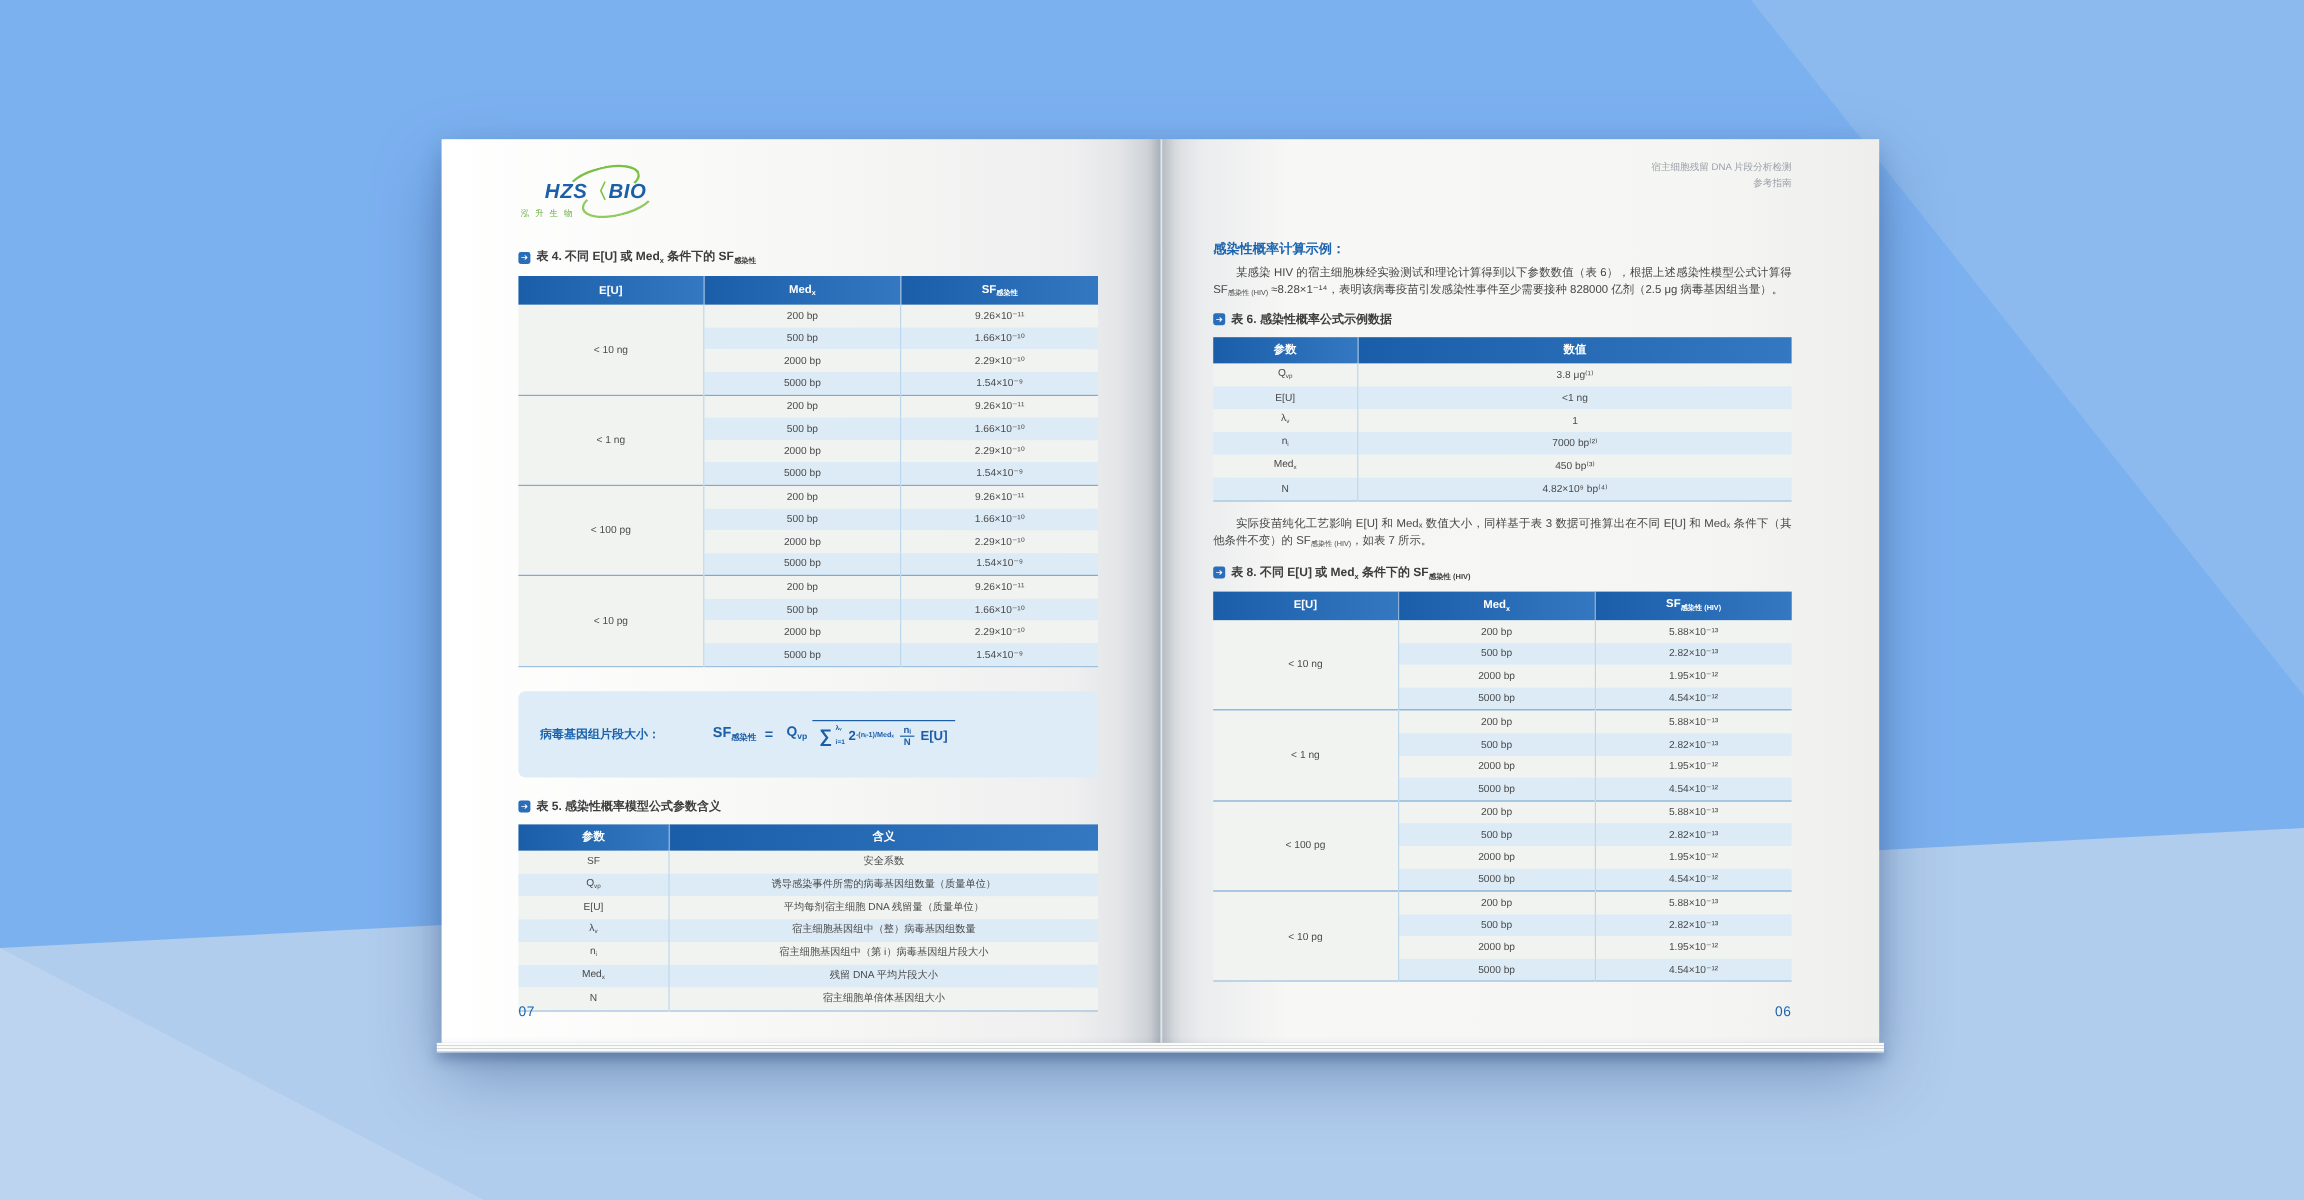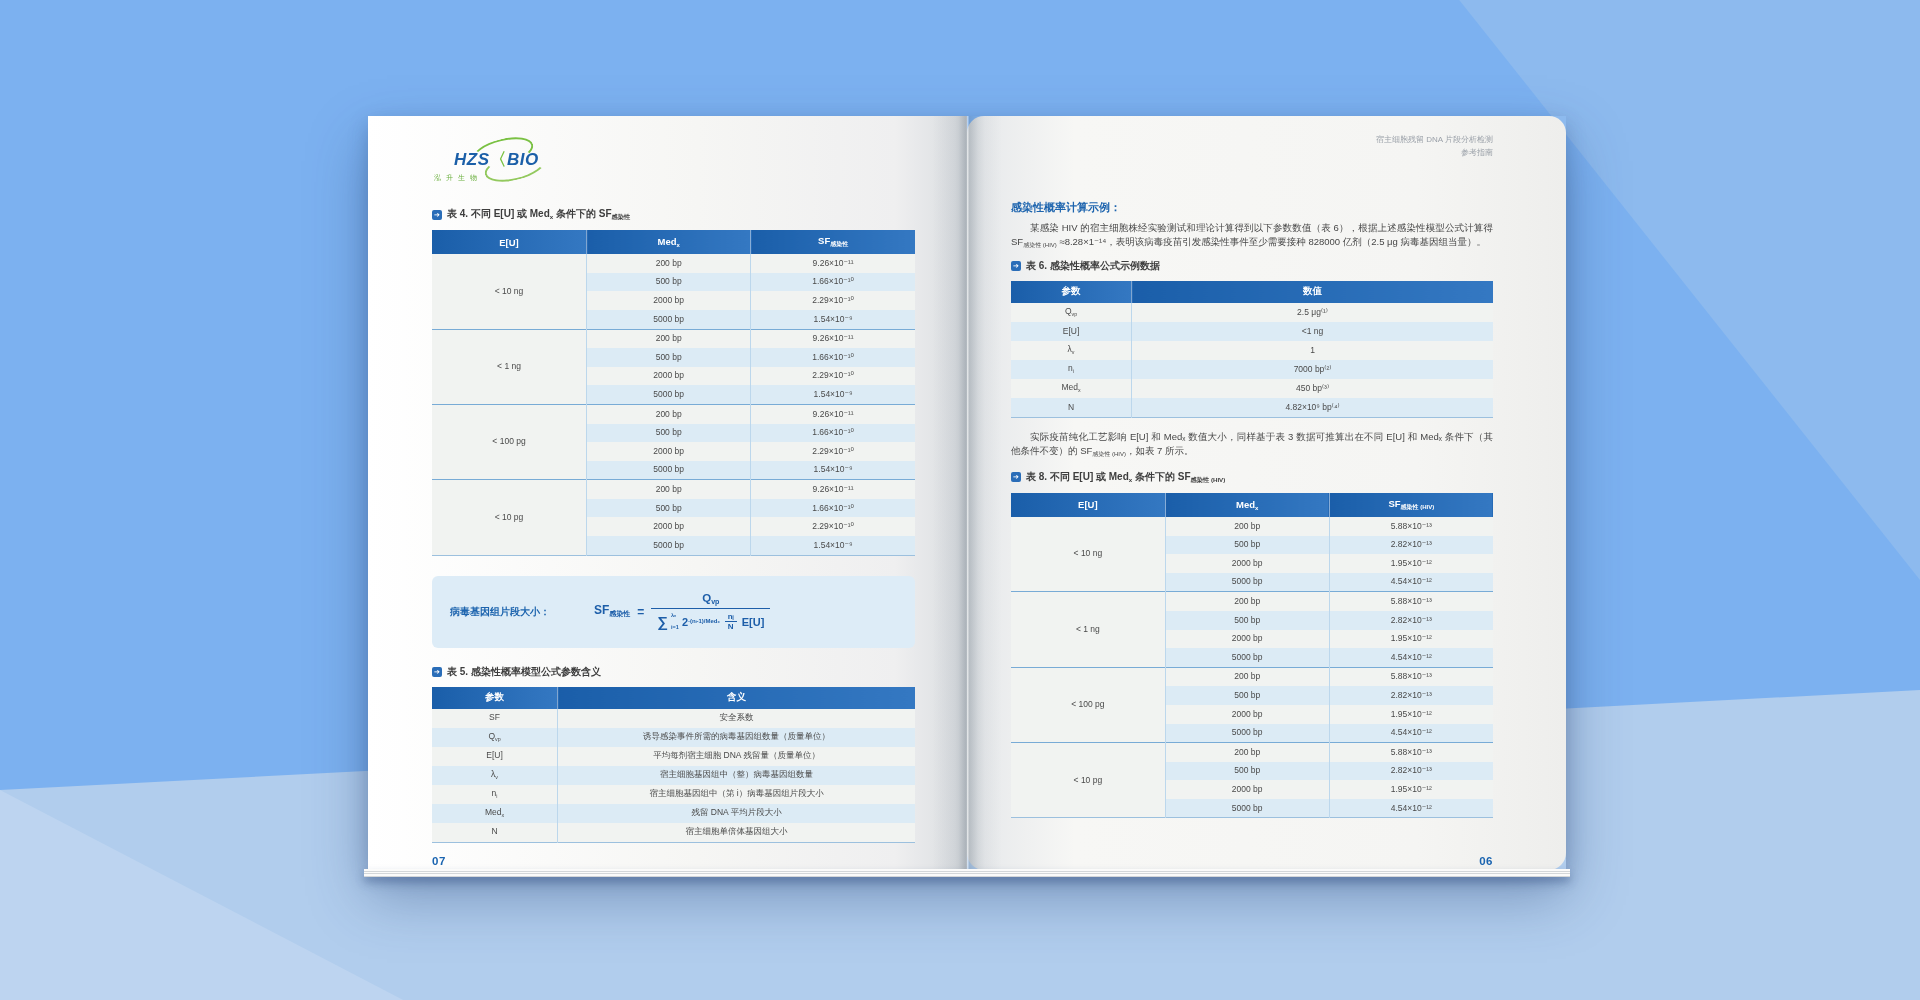--- a/index.html
+++ b/index.html
@@ -8,21 +8,21 @@
   
   .bg-tr{position:absolute;inset:0;background:#8dbaee;clip-path:polygon(76% 0,100% 0,100% 58%);}
   .bg-bottom{position:absolute;inset:0;background:#b1cded;clip-path:polygon(0 79%,100% 69%,100% 100%,0 100%);}
   .bg-bl{position:absolute;inset:0;background:#bdd4f0;clip-path:polygon(0 79%,21% 100%,0 100%);}
 
   
   .book{position:absolute;left:368px;top:116px;width:1198px;height:754px;display:flex;
         box-shadow:0 26px 55px rgba(38,68,118,.40),0 8px 18px rgba(38,68,118,.28);}
   .page{position:relative;width:599px;height:754px;}
   .page-left{background:linear-gradient(90deg,#ffffff 0%,#f6f6f4 55%,#efeff0 88%,#dcdfe2 98%,#c9ced3 100%);}
-  .page-right{background:linear-gradient(90deg,#cfd4d8 0%,#e8eaec 3%,#f7f7f5 18%,#f5f5f3 75%,#eeeeec 100%);border-radius:17px;}
+  .page-right{background:linear-gradient(90deg,#cfd4d8 0%,#e8eaec 3%,#f7f7f5 18%,#f5f5f3 75%,#eeeeec 100%);}
   .spine{position:absolute;left:50%;top:0;width:70px;height:100%;transform:translateX(-50%);pointer-events:none;
          background:linear-gradient(90deg,rgba(80,95,110,0) 0%,rgba(80,95,110,.10) 38%,rgba(60,75,90,.22) 49%,rgba(255,255,255,.55) 51%,rgba(60,75,90,.18) 53%,rgba(80,95,110,.08) 66%,rgba(80,95,110,0) 100%);}
   .page-stack{position:absolute;left:-4px;bottom:-7px;width:1206px;height:8px;
          background:repeating-linear-gradient(180deg,#fbfbfa 0 1.6px,#d4d7d9 1.6px 2.6px);
          box-shadow:0 5px 9px rgba(40,70,120,.35);}
 
   
   .content{position:absolute;inset:0;}
   .pl-content{padding:0 52px 0 64px;}
   .pr-content{padding:0 73px 0 44px;}
@@ -61,32 +61,32 @@
   td.bl{border-left:1px solid #bcd7ec;}
   th.bl{border-left:1px solid rgba(255,255,255,.45);}
   th sub{font-size:6px;}
 
   
   .formula-box{margin-top:20px;height:72px;background:#ddecf7;border-radius:6px;display:flex;align-items:center;
                padding:0 18px;gap:26px;}
   .f-label{color:#1d64ae;font-weight:bold;font-size:10px;flex:0 0 auto;}
   .f-math{display:flex;align-items:center;gap:7px;color:#1d5ea9;font-weight:bold;font-size:12px;margin-left:18px;}
   .f-sf sub{font-size:7px;}
-  .f-frac{display:inline-flex;flex-direction:column;align-items:center;}
+  .f-frac{display:inline-flex;flex-direction:row;align-items:center;}
   .f-num{padding:0 4px 2px 4px;font-size:11.5px;}
   .f-den{border-top:1.5px solid #1d5ea9;padding:3px 6px 0 6px;display:flex;align-items:center;gap:3px;font-size:11px;}
   .f-sum{font-size:15px;line-height:1;}
   .f-sumlim{display:inline-flex;flex-direction:column;justify-content:space-between;height:18px;font-size:5.5px;font-style:normal;}
   .f-sumlim i{font-style:normal;line-height:1;}
   .f-pow sup{font-size:6px;}
   .f-mfrac{display:inline-flex;flex-direction:column;align-items:center;font-size:8px;margin:0 2px;}
   .f-mfrac i{font-style:normal;line-height:1.15;padding:0 3px;}
   .f-mfrac i.top{border-bottom:1px solid #1d5ea9;}
 
-  .page-num{position:absolute;bottom:3px;font-size:11.5px;font-weight:700;color:#1a64b0;letter-spacing:.5px;}
+  .page-num{position:absolute;bottom:20px;font-size:11.5px;font-weight:400;color:#1a64b0;letter-spacing:.5px;}
   .pn-left{left:64px;}
   .pn-right{right:73px;}
 
   
   .corner{margin-top:18px;text-align:right;font-size:8px;color:#9ba1a9;line-height:1.6;}
   .r-heading{margin-top:40px;font-size:11px;font-weight:bold;color:#1d64ae;}
   .para{margin-top:6px;font-size:9.5px;color:#474747;line-height:1.55;text-align:justify;text-indent:2em;}
   .para sub{font-size:6px;}
   .t6-title{margin-top:8px;}
   .para2{margin-top:12px;}
@@ -294,21 +294,21 @@
             </colgroup>
             <thead>
               <tr>
                 <th>参数</th>
                 <th class="bl">数值</th>
               </tr>
             </thead>
             <tbody>
               <tr class="ra">
                 <td><span>Q<sub>vp</sub></span></td>
-                <td class="bl">2.5 μg⁽¹⁾</td>
+                <td class="bl">3.8 μg⁽¹⁾</td>
               </tr>
               <tr class="rb">
                 <td><span>E[U]</span></td>
                 <td class="bl">&lt;1 ng</td>
               </tr>
               <tr class="ra">
                 <td><span>λ<sub>v</sub></span></td>
                 <td class="bl">1</td>
               </tr>
               <tr class="rb">

